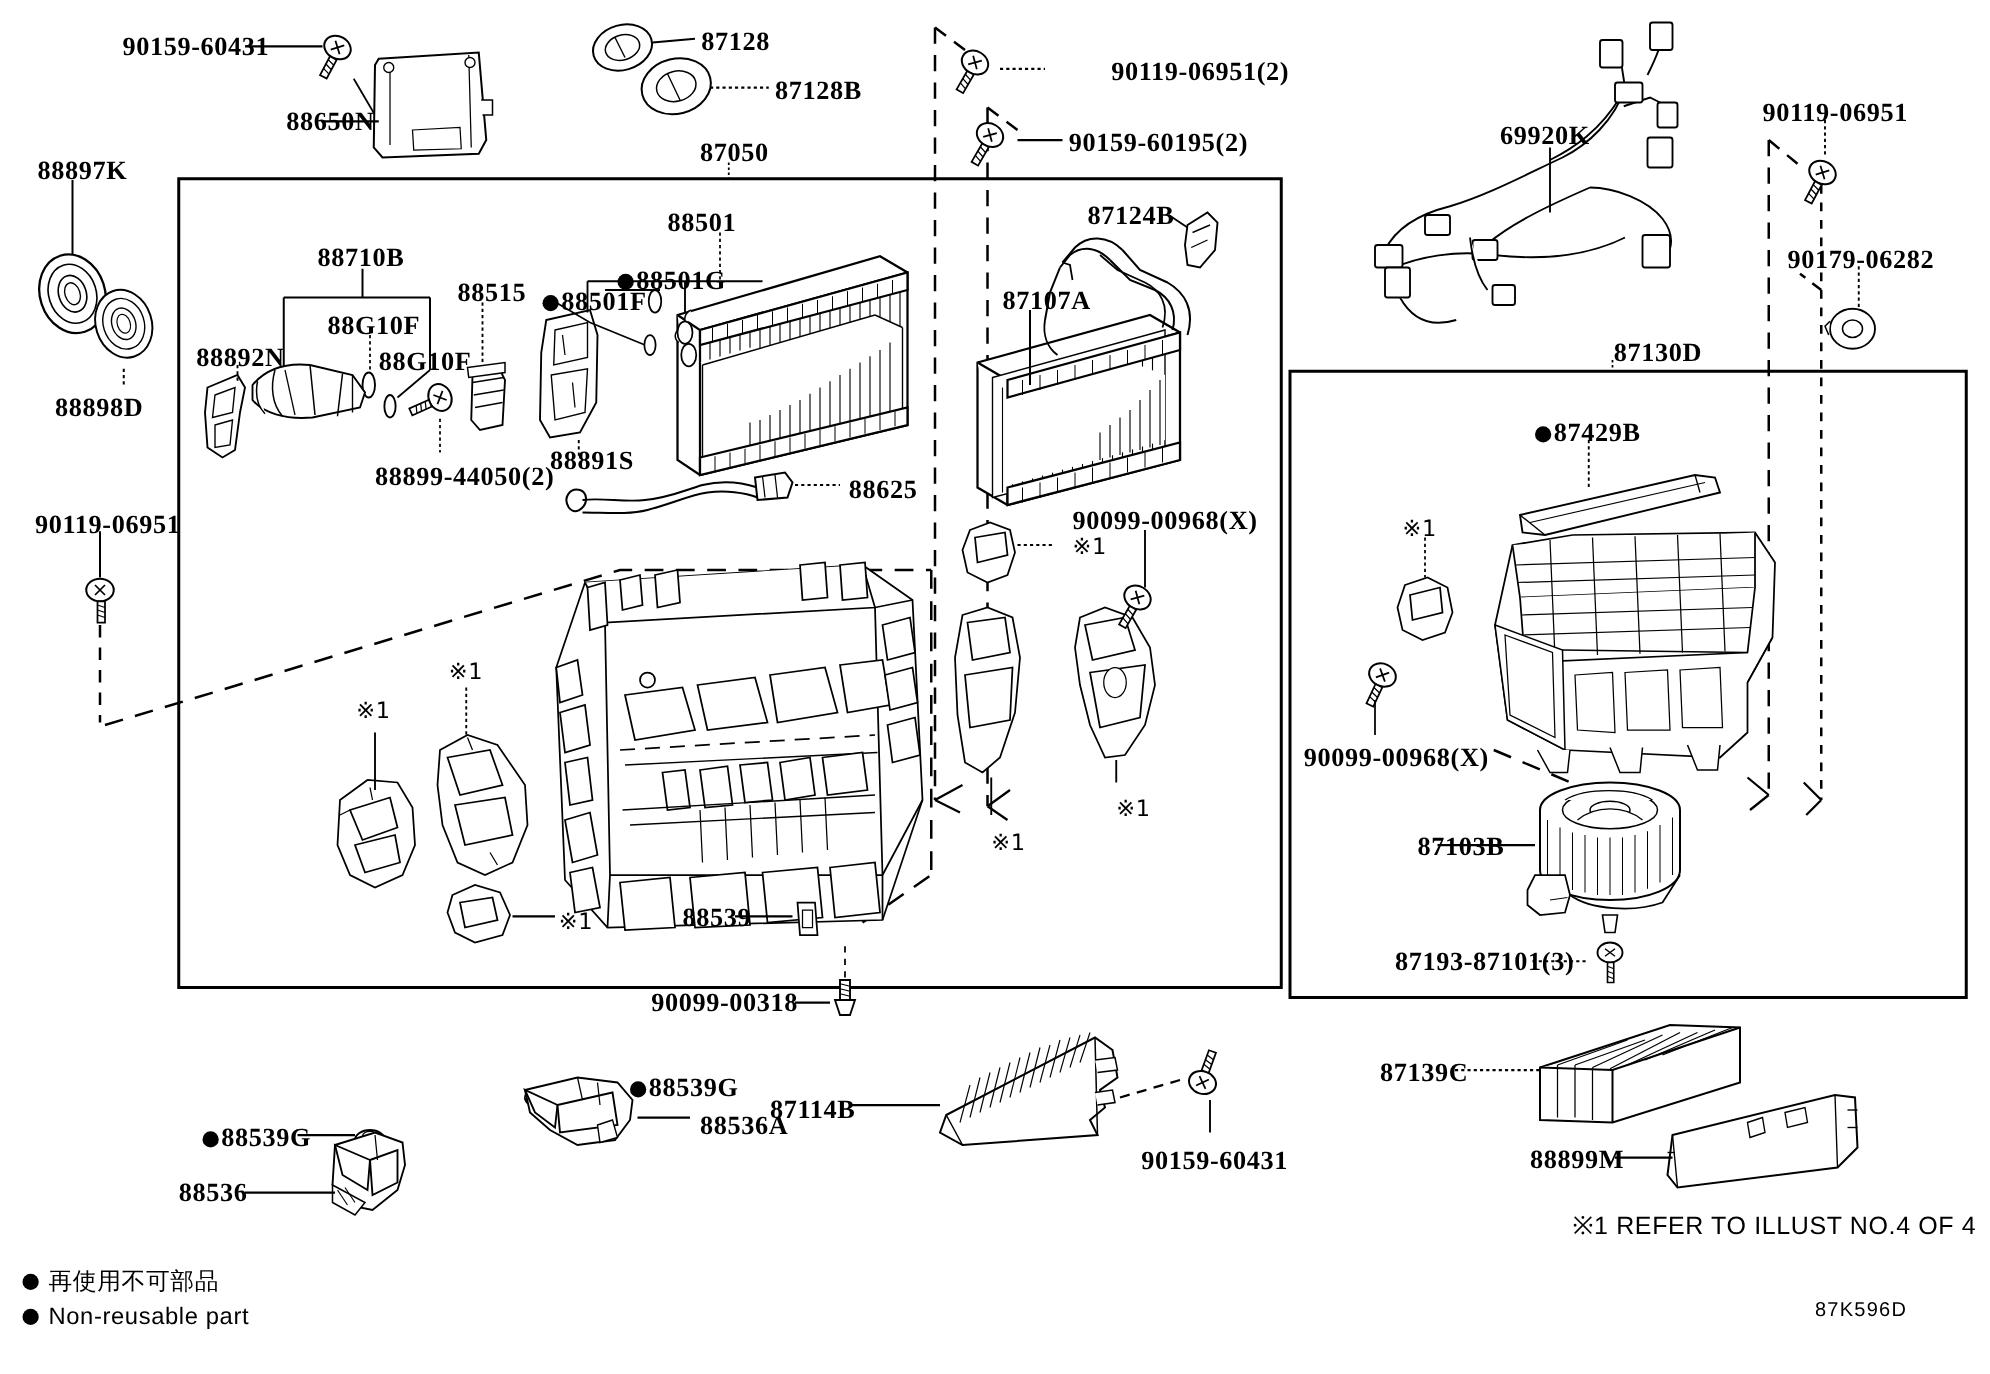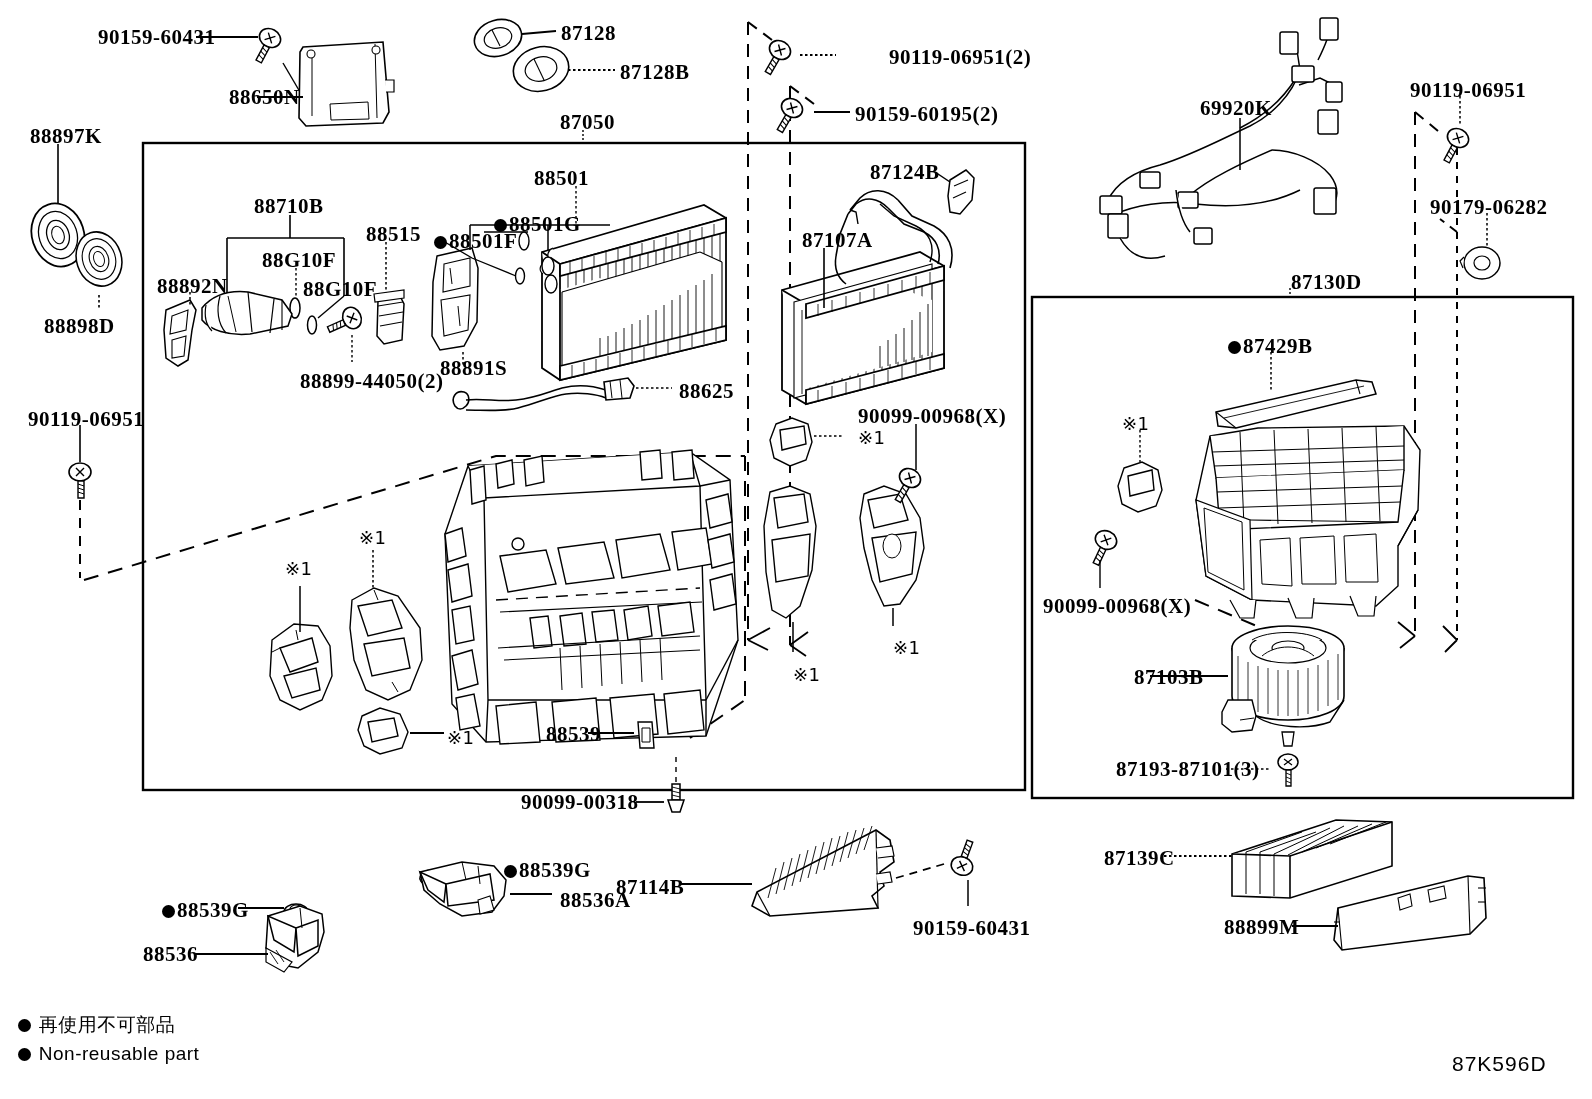--- a/index.html
+++ b/index.html
@@ -737,17 +737,20 @@
     </div>
 
 <div class="lbl foot" style="left:18px;top:1012px;">
   <span class="dot"></span>
   <span class="jp">再使用不可部品</span>
 </div>
 <div class="lbl foot" style="left:18px;top:1043px;">
   <span class="dot"></span>
   <span>Non-reusable part</span>
 </div>
-<div class="lbl foot" style="left:1452px;top:1040px;font-size:21px;letter-spacing:1px;margin-top:12px;">
+<div class="lbl foot" style="left:1258px;top:966px;font-size:20px;">
+  <span>※1 REFER TO ILLUST NO.4 OF 4</span>
+</div>
+<div class="lbl foot" style="left:1452px;top:1040px;font-size:16px;letter-spacing:1px;">
   <span>87K596D</span>
 </div>
 
 </div>
 
 </body></html>

